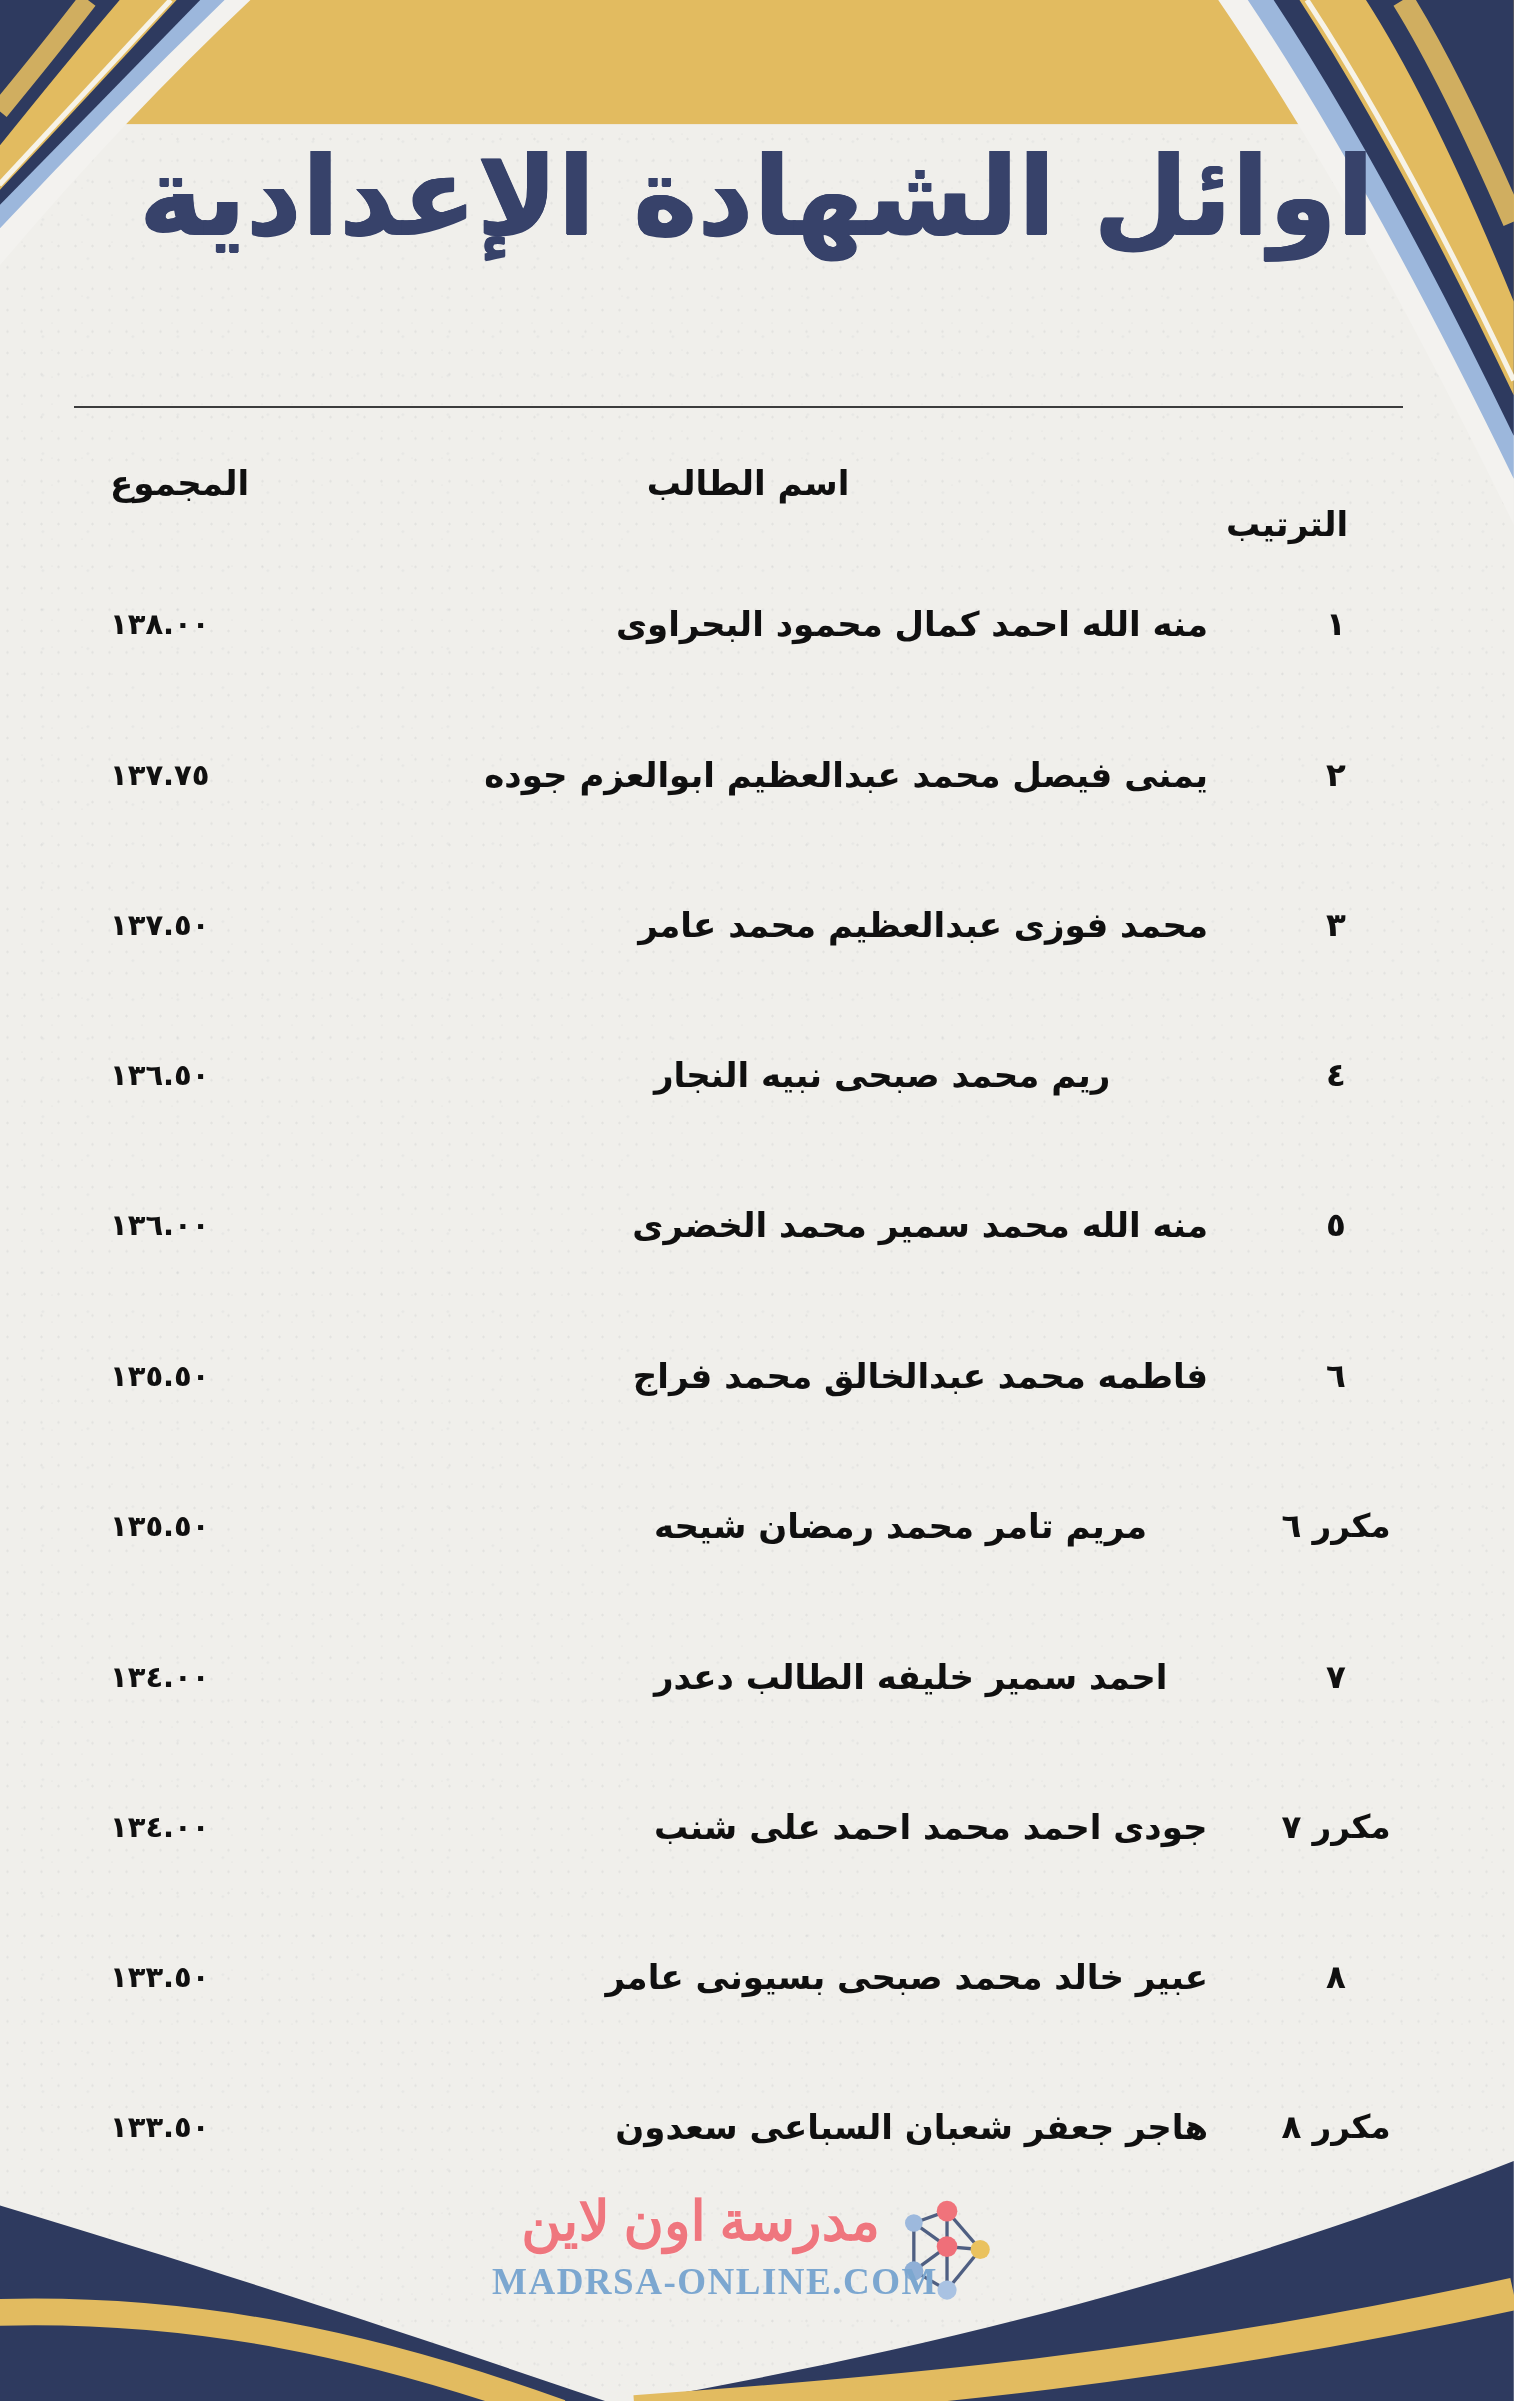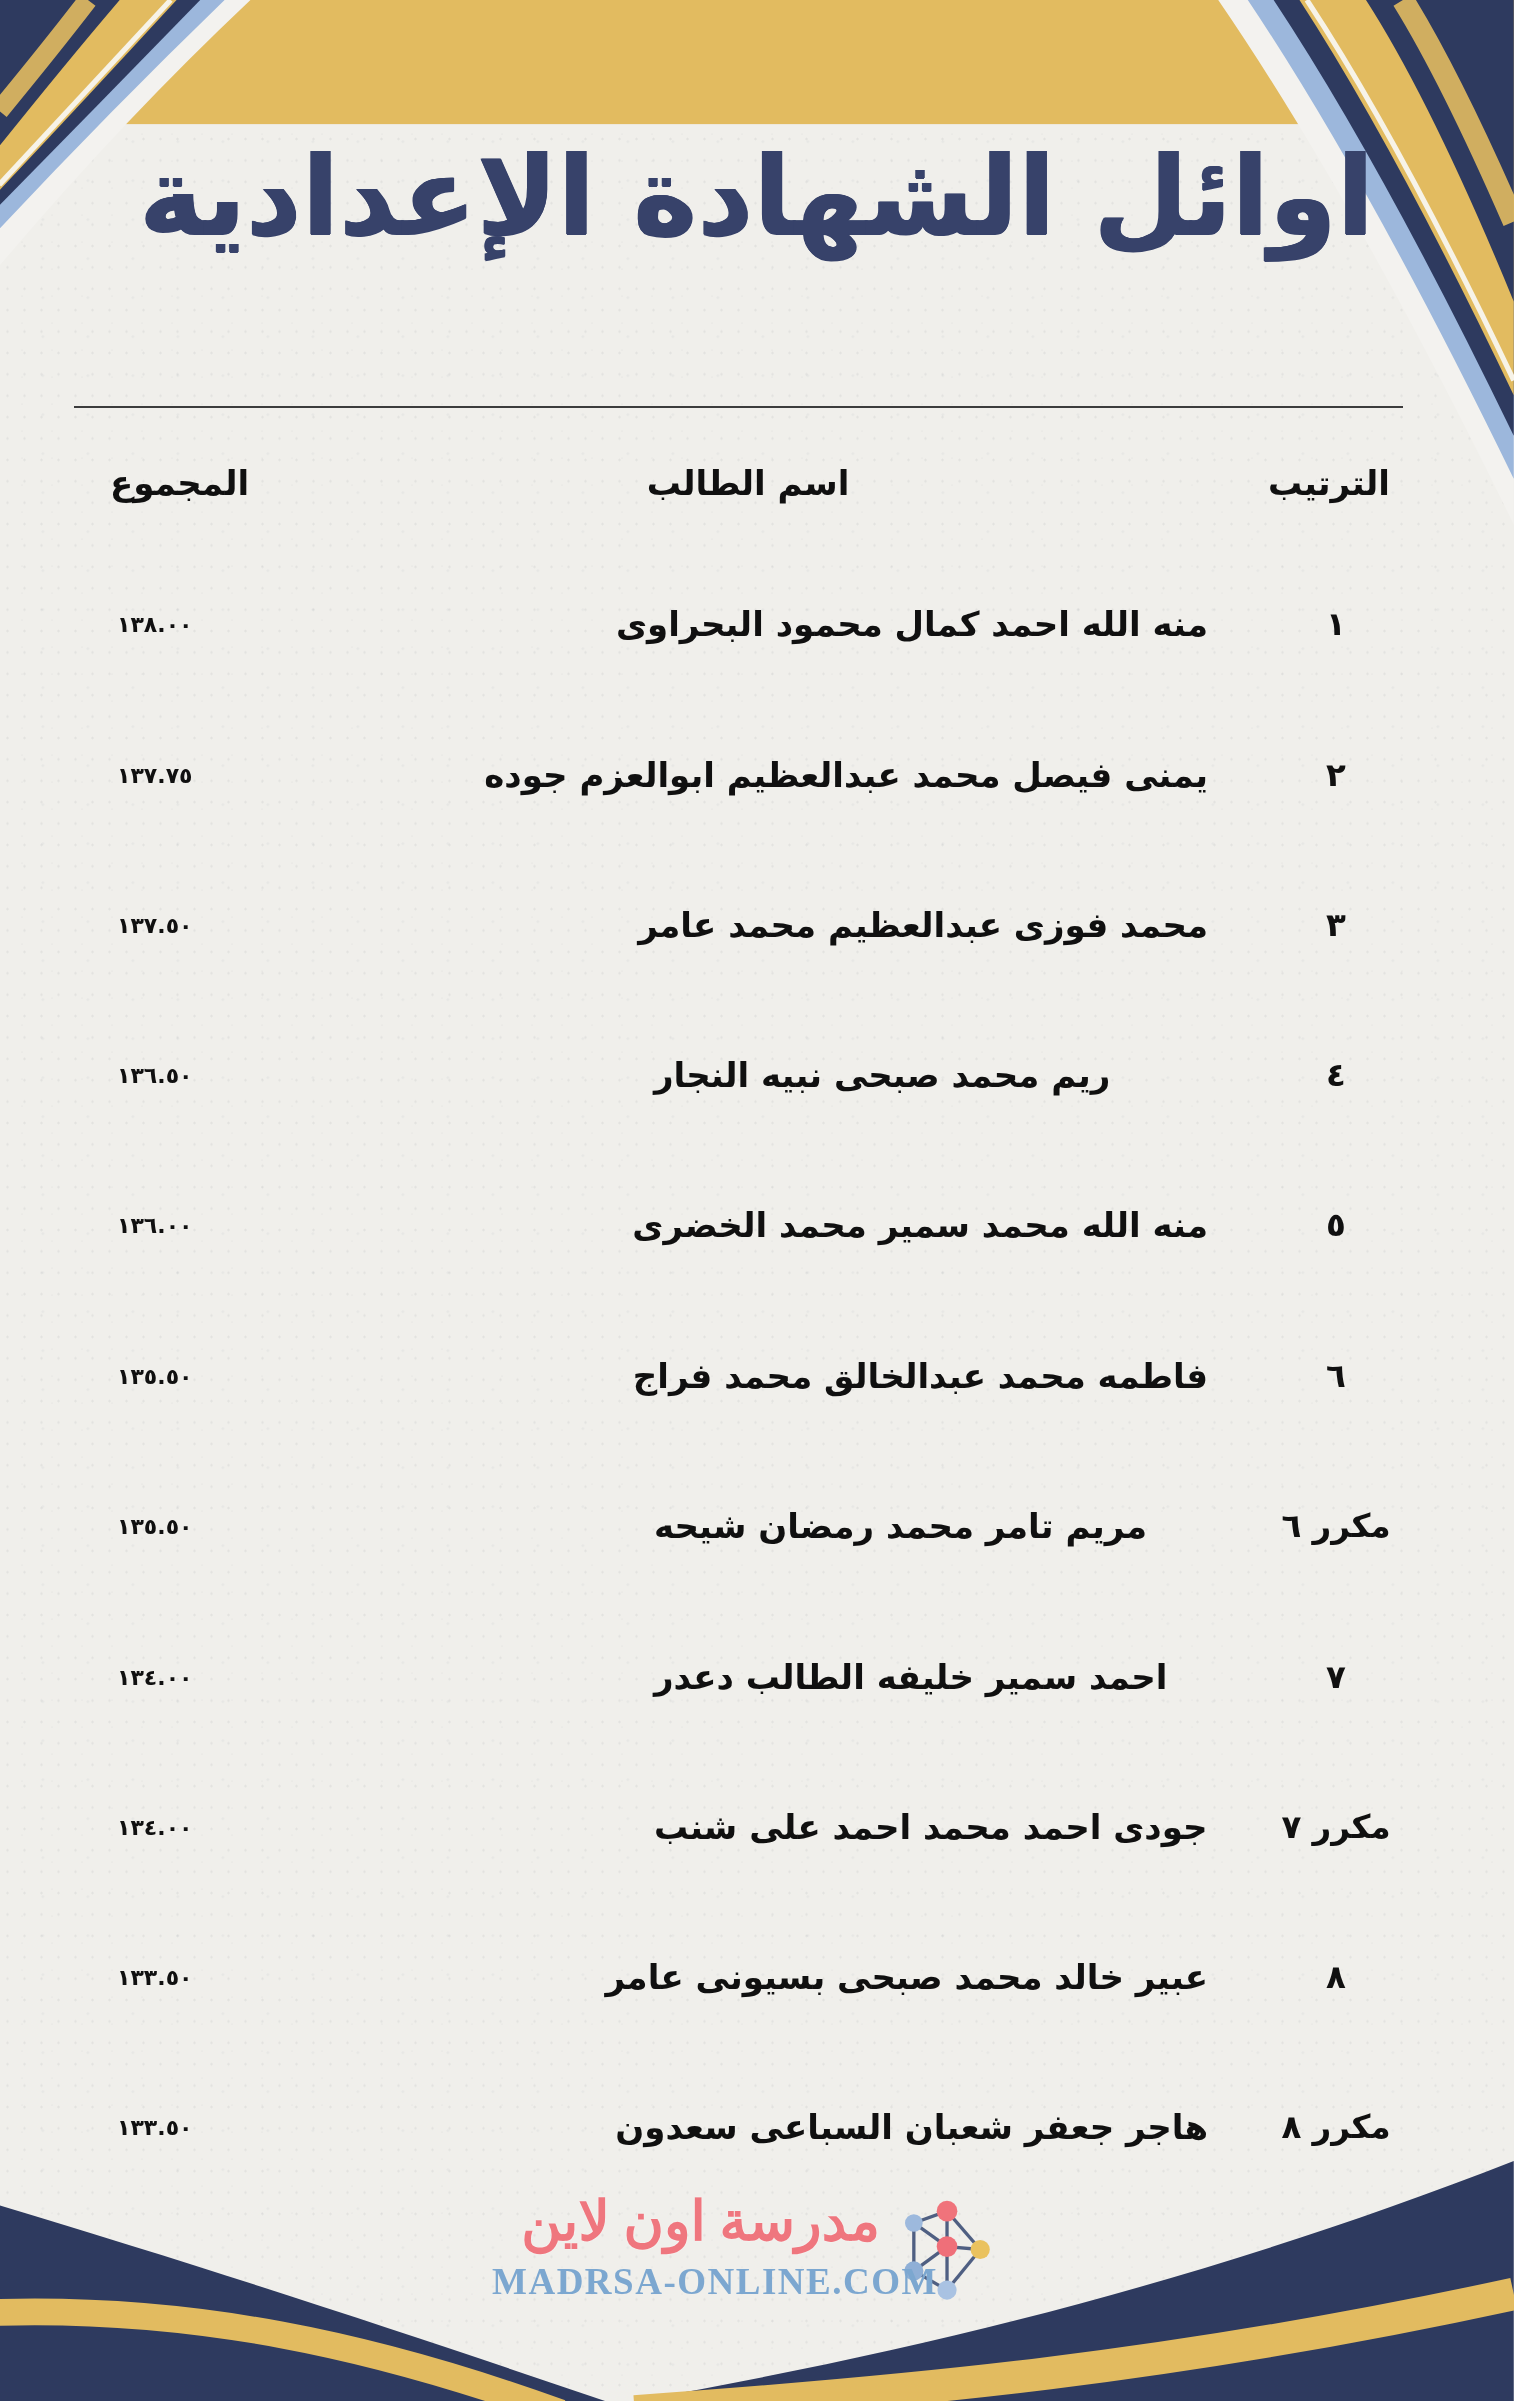--- a/index.html
+++ b/index.html
@@ -32,28 +32,28 @@
   .divider{
     position:absolute;top:406px;left:75px;width:1329px;height:1.5px;
     background:#3c3c3c;
   }
 
   .thead .cell,.row .cell{
     position:absolute;height:53px;line-height:53px;white-space:nowrap;
     color:#101010;font-weight:700;
   }
   .thead{position:absolute;top:457px;left:0;width:1515px;height:53px;font-size:34px;}
-  .th-rank{left:1169px;width:222px;text-align:right;}
+  .th-rank{left:1227px;width:222px;text-align:left;margin-top:41px;}
   .th-name{left:638px;width:222px;text-align:center;}
   .th-total{left:111px;text-align:left;}
 
   .row{position:absolute;left:0;width:1515px;height:53px;}
   .cell.rank{left:1215px;width:244px;text-align:center;font-size:32.5px;}
   .cell.name{left:655px;width:554px;text-align:left;font-size:34px;}
-  .cell.total{left:118px;text-align:right;font-size:22px;letter-spacing:1.5px;}
+  .cell.total{left:111px;text-align:right;font-size:29px;letter-spacing:1.5px;}
 
   .logo{position:absolute;top:2186px;left:443px;width:562px;height:170px;}
   .logo-icon{position:absolute;right:0;top:5.9px;}
   .logo-texts{position:absolute;right:124px;top:0;width:436px;text-align:right;font-family:Liberation Serif, serif;}
   .logo-ar{
     font-size:55px;line-height:71px;font-weight:700;color:#ef767e;
     text-shadow:0 0 1.5px #ffffff;white-space:nowrap;
   }
   .logo-en{
     direction:ltr;font-size:37px;line-height:49px;font-weight:700;color:#7ca7d0;

